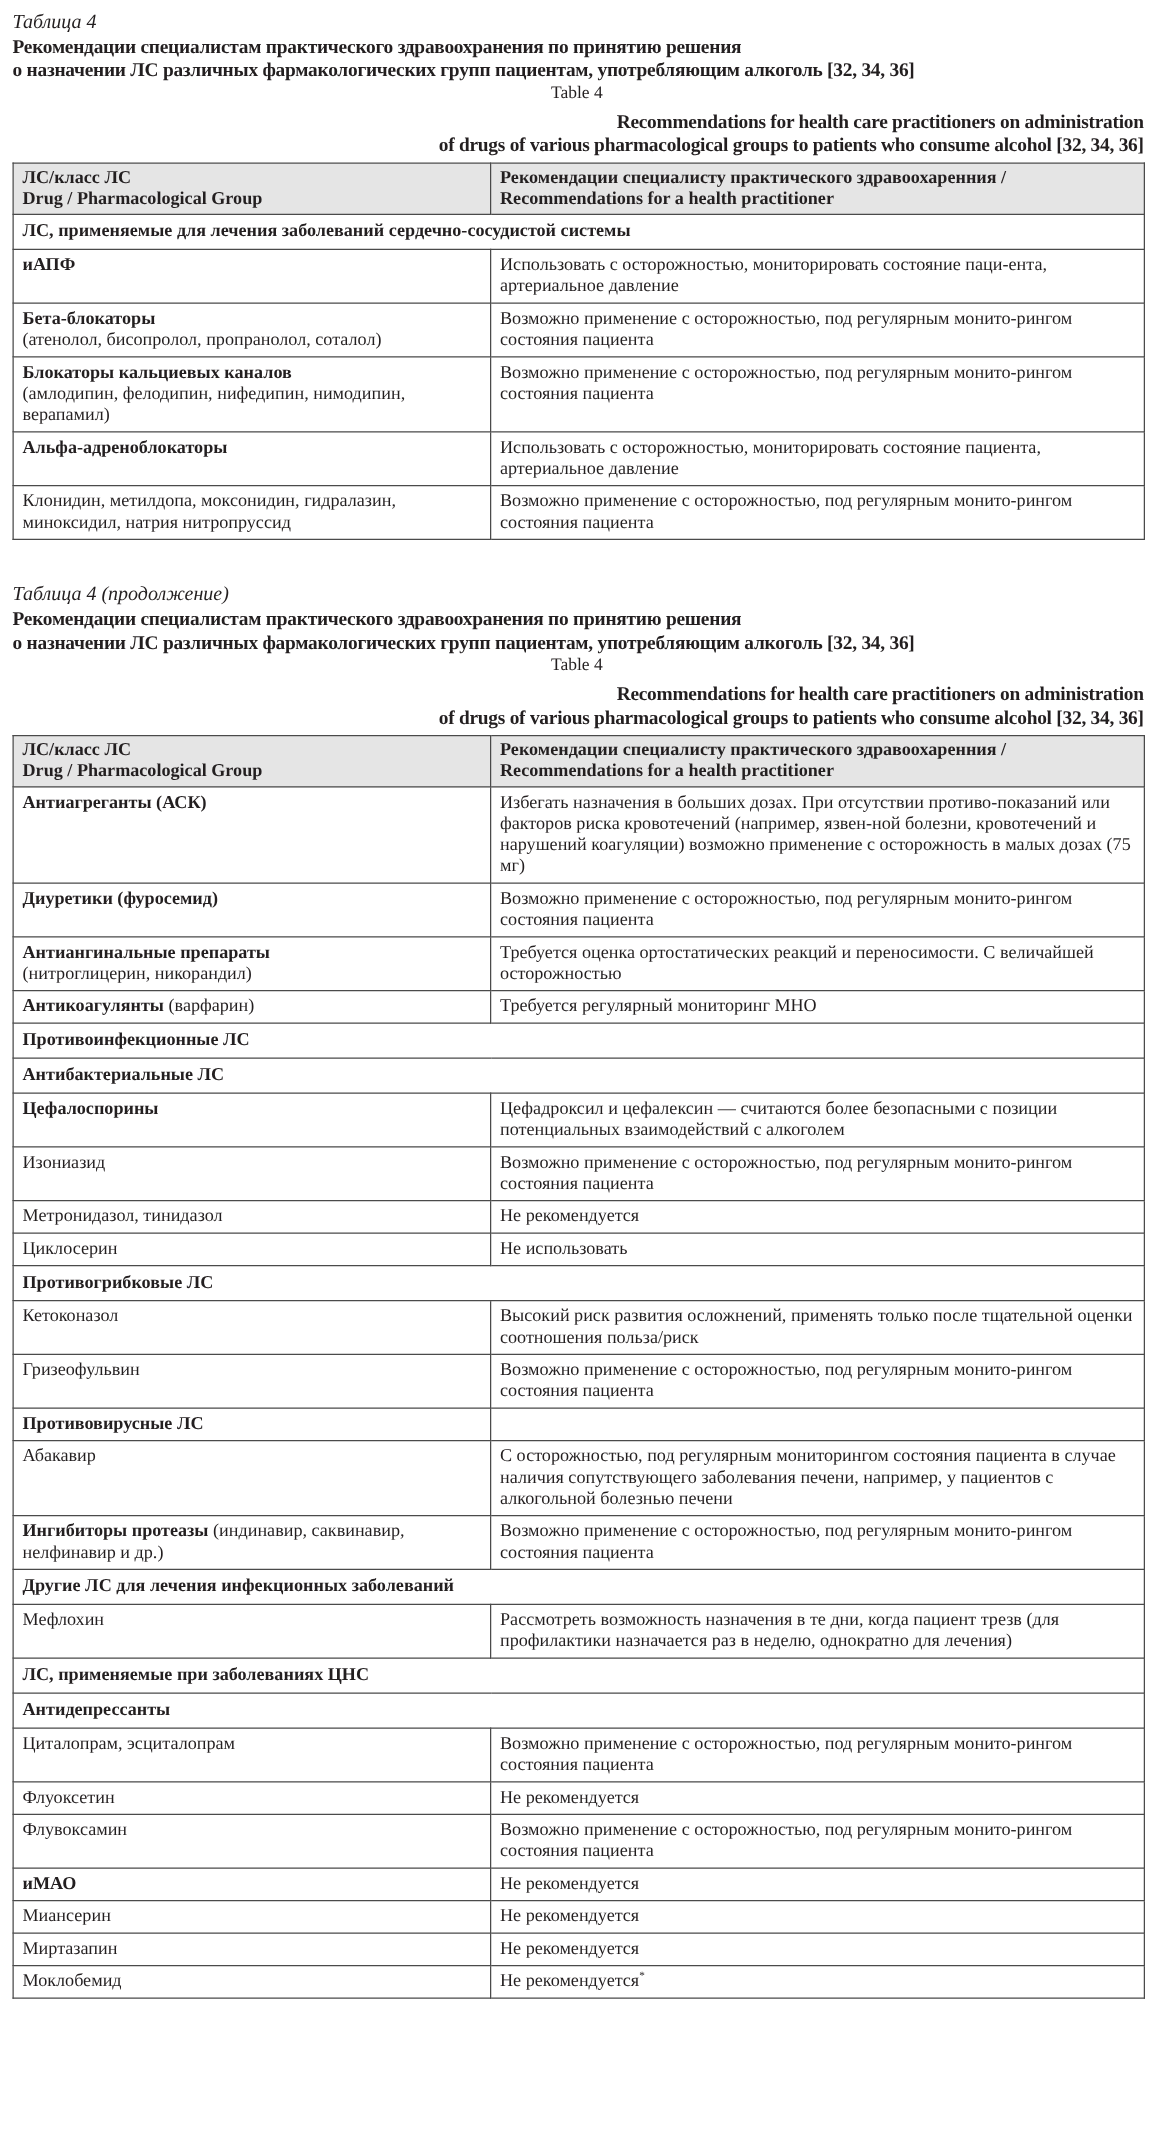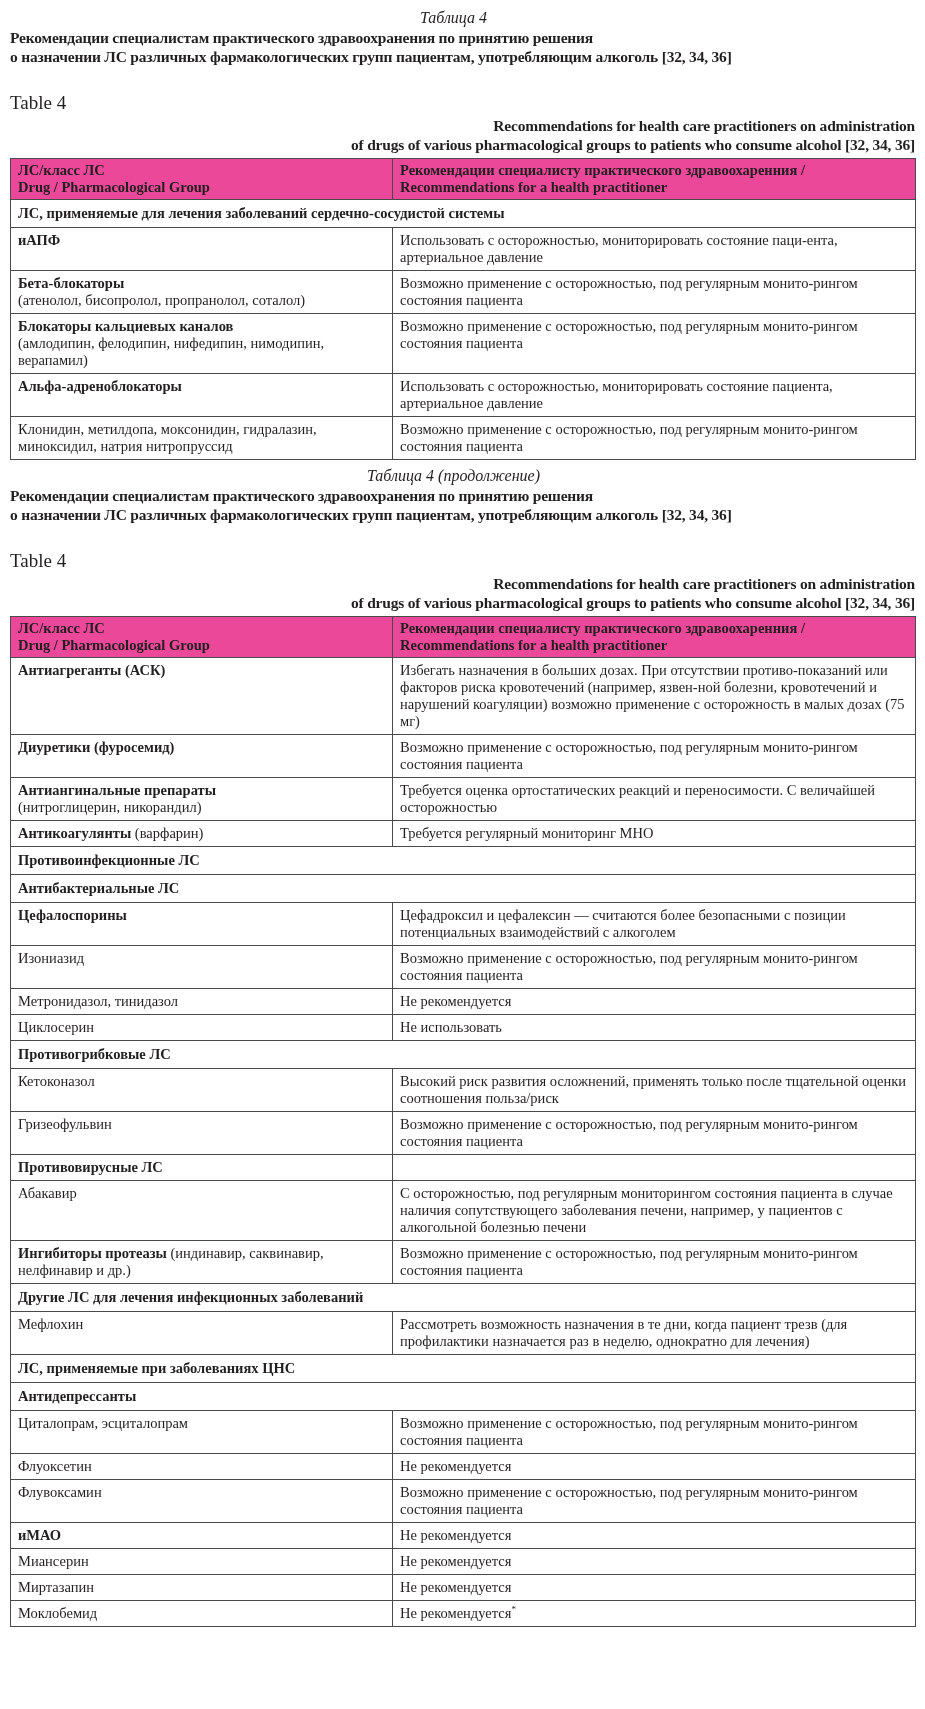--- a/index.html
+++ b/index.html
@@ -3,46 +3,46 @@
 <meta charset="utf-8">
 <style>
   html, body { margin: 0; padding: 0; background: #ffffff; }
   body {
     width: 925px; height: 1709px; position: relative; overflow: hidden;
     font-family: "Liberation Serif", "DejaVu Serif", serif;
     color: #231f20;
   }
   .block { position: absolute; left: 10px; width: 905px; }
   .table-label {
-    text-align: center; font-style: italic; font-size: 16px; line-height: 20px;
+    text-align: left; font-style: italic; font-size: 16px; line-height: 20px;
     height: 20px; margin-right: 18px;
   }
   .title-ru {
     text-align: left; font-weight: bold; font-size: 15.5px; line-height: 19px;
     letter-spacing: -0.2px;
   }
   .table-label-en {
-    text-align: left; font-size: 19px; line-height: 18px; height: 18px; margin-right: 2px; margin-top: 28px;
+    text-align: center; font-size: 14px; line-height: 18px; height: 18px; margin-right: 2px;
   }
   .title-en {
     text-align: right; font-weight: bold; font-size: 15.5px; line-height: 19px;
     letter-spacing: -0.2px; margin-top: 4px;
   }
   table {
     width: 905px; border-collapse: collapse; margin-top: 4px;
     table-layout: fixed; font-size: 14.5px; line-height: 17px;
   }
   col.c1 { width: 382px; }
   col.c2 { width: 523px; }
   td, th {
     border: 1.3px solid #4a4a4a; vertical-align: top;
     padding: 4px 6px 4px 7px; text-align: left; font-weight: normal;
   }
   thead th {
-    background: #ec4899; font-weight: bold; padding-top: 3px; padding-bottom: 3px;
+    background: #e5e5e5; font-weight: bold; padding-top: 3px; padding-bottom: 3px;
   }
   .b { font-weight: bold; }
   td.section { font-weight: bold; padding-top: 5px; padding-bottom: 5px; border-radius: 14px; }
   .sup { font-size: 9px; vertical-align: super; line-height: 0; }
 </style>
 </head>
 <body>
 
 <div class="block" style="top: 8px;">
   <div class="table-label"><i>Таблица 4</i></div>

